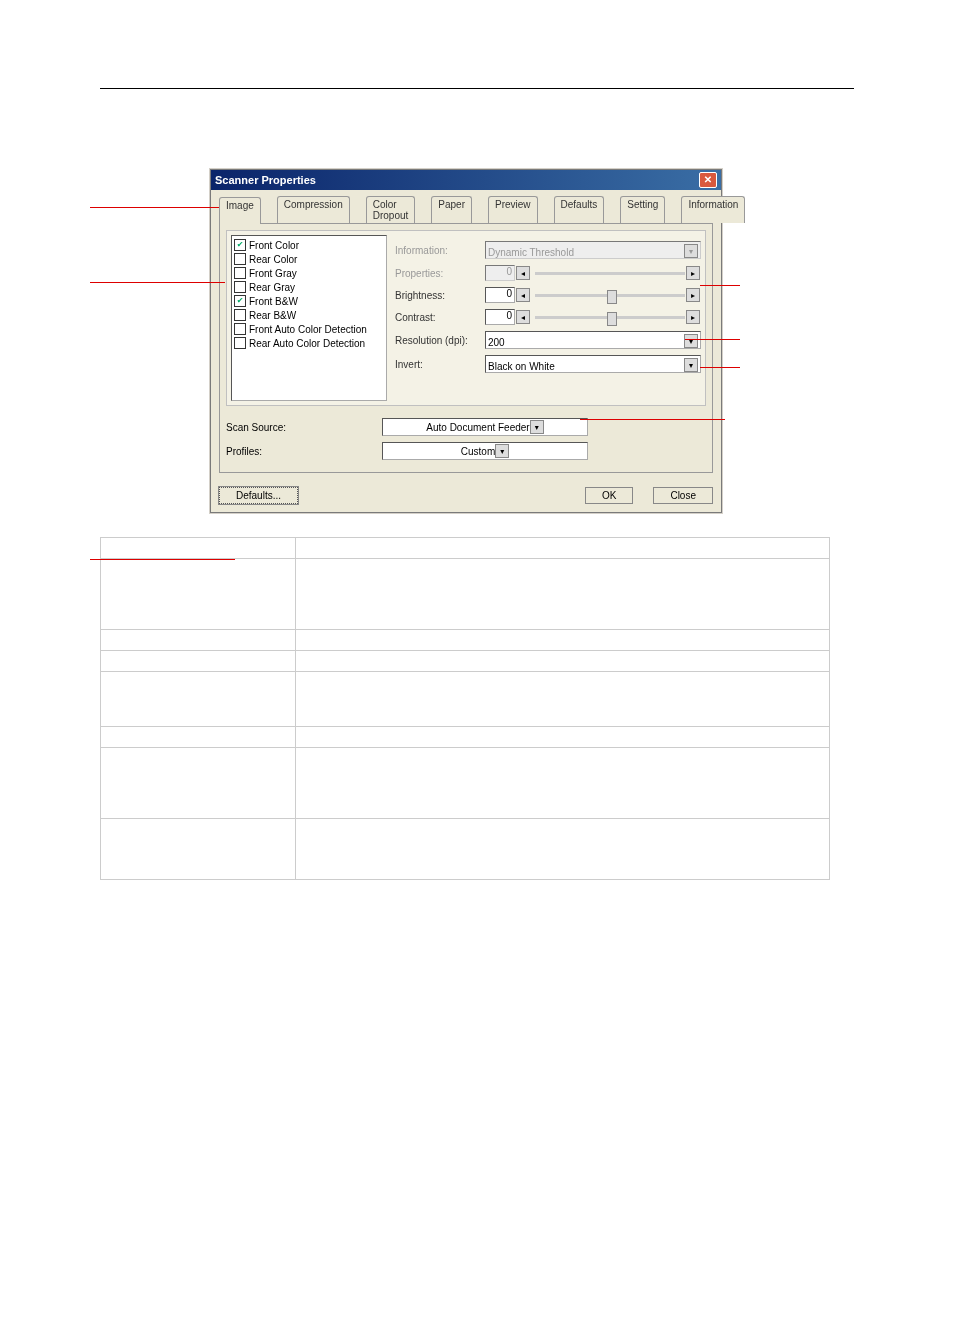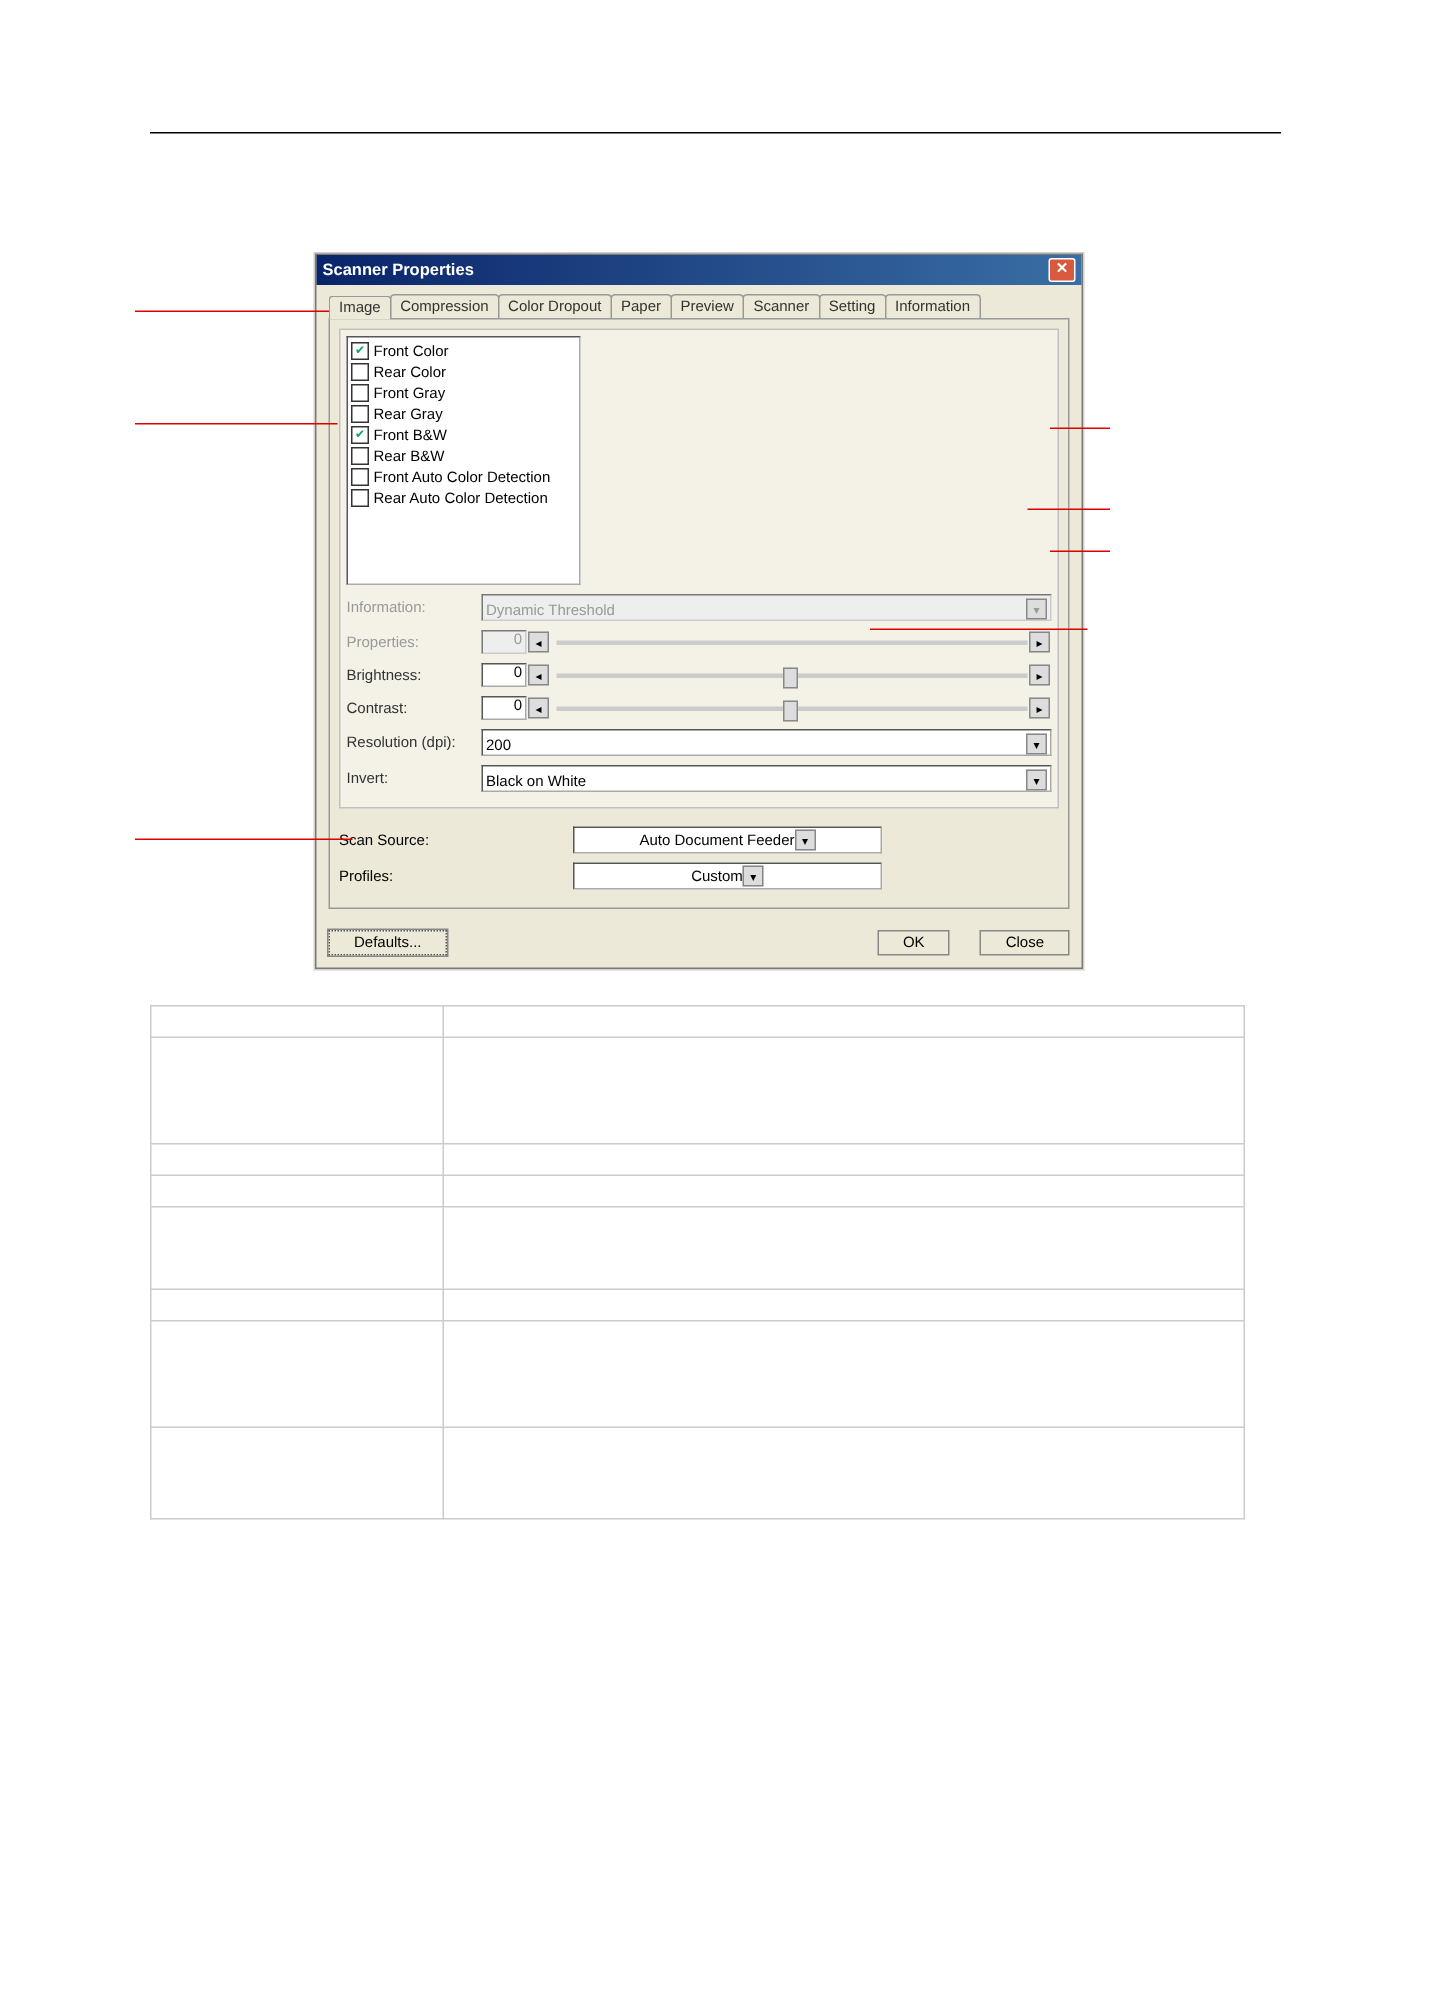--- a/index.html
+++ b/index.html
@@ -57,20 +57,21 @@
     justify-content: center;
     color: #fff;
     font-size: 10px;
     line-height: 10px;
   }
   .tabs {
     display: flex;
     padding: 6px 0 0 8px;
     font-size: 10px;
     color: #333;
+    gap: 17px;
   }
   .tab {
     border: 1px solid #999;
     border-bottom: none;
     padding: 2px 6px;
     margin-right: -1px;
     background: #ece9d8;
     border-top-left-radius: 3px;
     border-top-right-radius: 3px;
   }
@@ -83,21 +84,20 @@
     border: 1px solid #999;
     margin: 0 8px 6px 8px;
     padding: 6px;
     background: #ece9d8;
   }
   .upper {
     display: flex;
     border: 1px solid #c0c0c0;
     padding: 4px;
     background: #f4f2e6;
-    flex-direction: column;
   }
   .listbox {
     width: 150px;
     background: #fff;
     border: 1px inset #aaa;
     padding: 2px;
     font-size: 10px;
     margin-right: 8px;
     min-height: 160px;
   }
@@ -291,21 +291,21 @@
         <span>Scanner Properties</span>
         <div class="close-btn">✕</div>
       </div>
 
       <div class="tabs">
         <div class="tab active">Image</div>
         <div class="tab">Compression</div>
         <div class="tab">Color Dropout</div>
         <div class="tab">Paper</div>
         <div class="tab">Preview</div>
-        <div class="tab">Scanner</div>
+        <div class="tab">Defaults</div>
         <div class="tab">Setting</div>
         <div class="tab">Information</div>
       </div>
 
       <div class="tab-body">
         <div class="upper">
           <div class="listbox">
             <div class="list-item">
                 <span class="chk checked"></span>
                 <span>Front Color</span>

